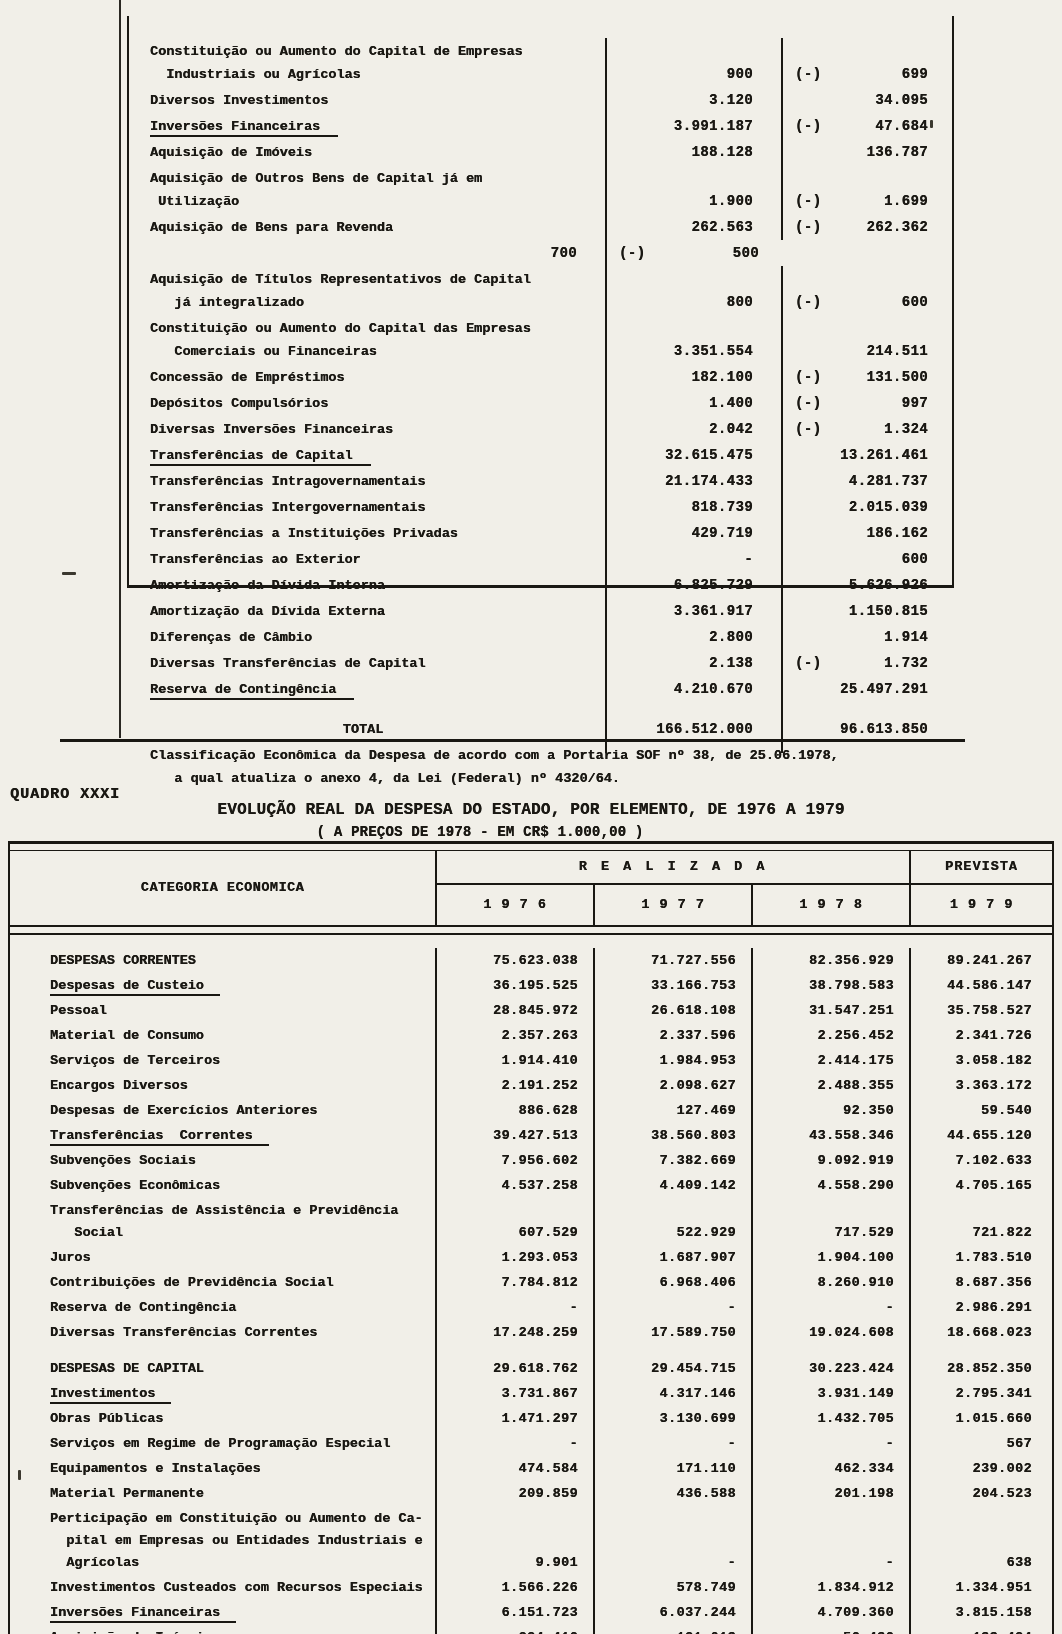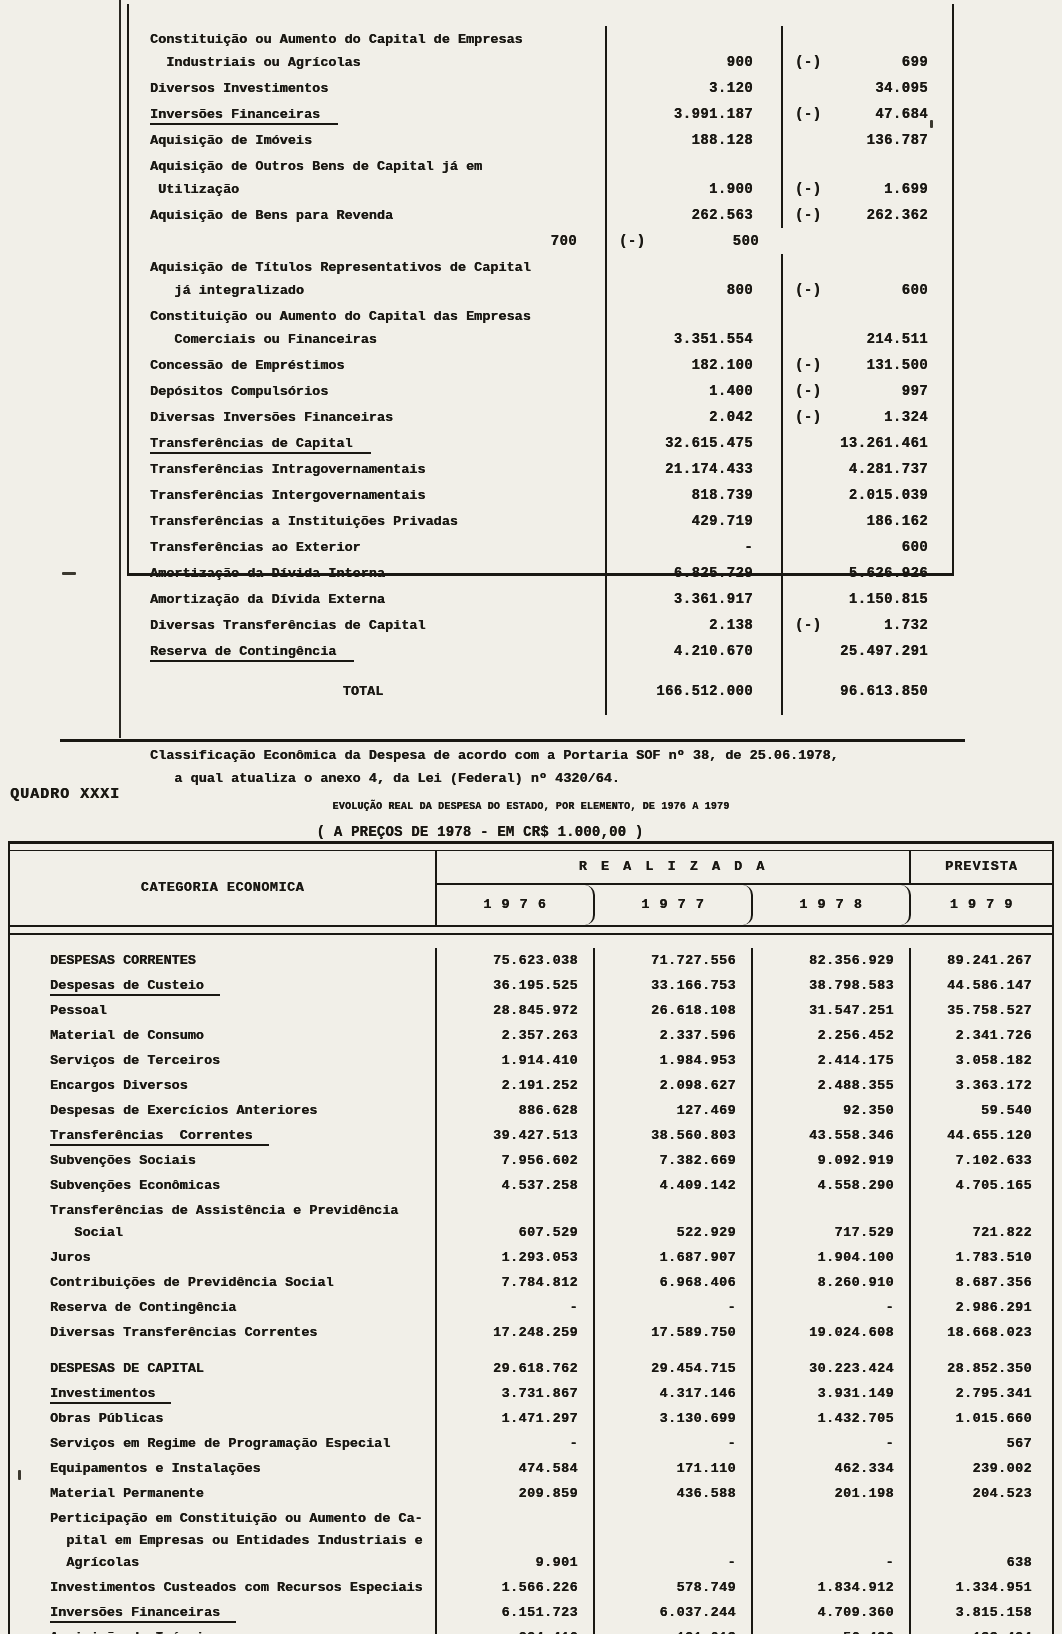--- a/index.html
+++ b/index.html
@@ -15,21 +15,21 @@
     color:var(--ink);
     position:relative;
     overflow:hidden;
     -webkit-font-smoothing:antialiased;
   }
   .page{position:absolute;inset:0;overflow:hidden;}
   .txt{white-space:pre-wrap;}
 
   
   .t1{
-    position:absolute;left:127px;top:4px;width:827px;height:572px;
+    position:absolute;left:127px;top:16px;width:827px;height:572px;
     border-left:2px solid var(--ink);
     border-right:2px solid var(--ink);
     border-bottom:3px solid var(--ink);
     box-sizing:border-box;
     padding-top:22px;
     font-size:13.5px;line-height:23px;
     text-shadow:0.3px 0 0 currentColor;
   }
   .t1row{display:grid;grid-template-columns:478px 176px 1fr;}
   .t1row > div{box-sizing:border-box;}
@@ -62,21 +62,21 @@
     font-size:13.5px;line-height:23px;white-space:pre-wrap;
     text-shadow:0.3px 0 0 currentColor;
   }
   .quadro{
     position:absolute;left:10px;top:786px;
     font-size:15px;letter-spacing:1px;
     text-shadow:0.4px 0 0 currentColor;
   }
   .t2title{
     position:absolute;left:0;top:801px;width:1062px;text-align:center;
-    font-size:10px;letter-spacing:0.2px;
+    font-size:16px;letter-spacing:0.2px;
     text-shadow:0.3px 0 0 currentColor;
   }
   .t2subtitle{
     position:absolute;left:0;top:824px;width:960px;text-align:center;
     font-size:14px;letter-spacing:0.2px;
     text-shadow:0.3px 0 0 currentColor;
   }
 
   
   .t2{
@@ -88,21 +88,21 @@
     font-size:13.5px;line-height:22px;
     text-shadow:0.3px 0 0 currentColor;
   }
   .dbl-top{height:6px;border-top:3px solid var(--ink);border-bottom:1px solid var(--ink);}
   .dbl-mid{height:6px;border-top:2px solid var(--ink);border-bottom:2px solid var(--ink);}
   .t2head{display:grid;grid-template-columns:427px 158px 158px 158px 1fr;grid-template-rows:34px 40px;}
   .t2head > div{box-sizing:border-box;display:flex;align-items:center;justify-content:center;}
   .h-cat{grid-row:1/3;grid-column:1;border-right:2px solid var(--ink);letter-spacing:0.5px;}
   .h-real{grid-row:1;grid-column:2/5;border-right:2px solid var(--ink);border-bottom:2px solid var(--ink);letter-spacing:3px;}
   .h-prev{grid-row:1;grid-column:5;border-bottom:2px solid var(--ink);letter-spacing:1px;}
-  .h-year{grid-row:2;letter-spacing:1px;border-radius:10px;}
+  .h-year{grid-row:2;letter-spacing:1px;}
   .h-y1,.h-y2{border-right:2px solid var(--ink);}
   .h-y3{border-right:2px solid var(--ink);}
   .t2body{padding-top:13px;}
   .t2row{display:grid;grid-template-columns:427px 158px 158px 158px 1fr;}
   .t2row > div{box-sizing:border-box;padding-top:1.5px;padding-bottom:1.5px;}
   .t2row .lbl{
     padding-left:40px;padding-right:10px;
     border-right:2px solid var(--ink);
     white-space:pre-wrap;
   }
@@ -333,20 +333,30 @@
           <div class="lbl"><span class="lbl-in">Amortização da Dívida Externa</span></div>
           <div class="num v1">
             <span>3.361.917</span>
           </div>
           <div class="num v2">
             <span class="neg"></span>
             <span class="val">1.150.815</span>
           </div>
         </div>
 
+        <div class="t1row">
+          <div class="lbl"><span class="lbl-in">Diferenças de Câmbio</span></div>
+          <div class="num v1">
+            <span>2.800</span>
+          </div>
+          <div class="num v2">
+            <span class="neg"></span>
+            <span class="val">1.914</span>
+          </div>
+        </div>
 
         <div class="t1row">
           <div class="lbl"><span class="lbl-in">Diversas Transferências de Capital</span></div>
           <div class="num v1">
             <span>2.138</span>
           </div>
           <div class="num v2">
             <span class="neg">(-)</span>
             <span class="val">1.732</span>
           </div>

